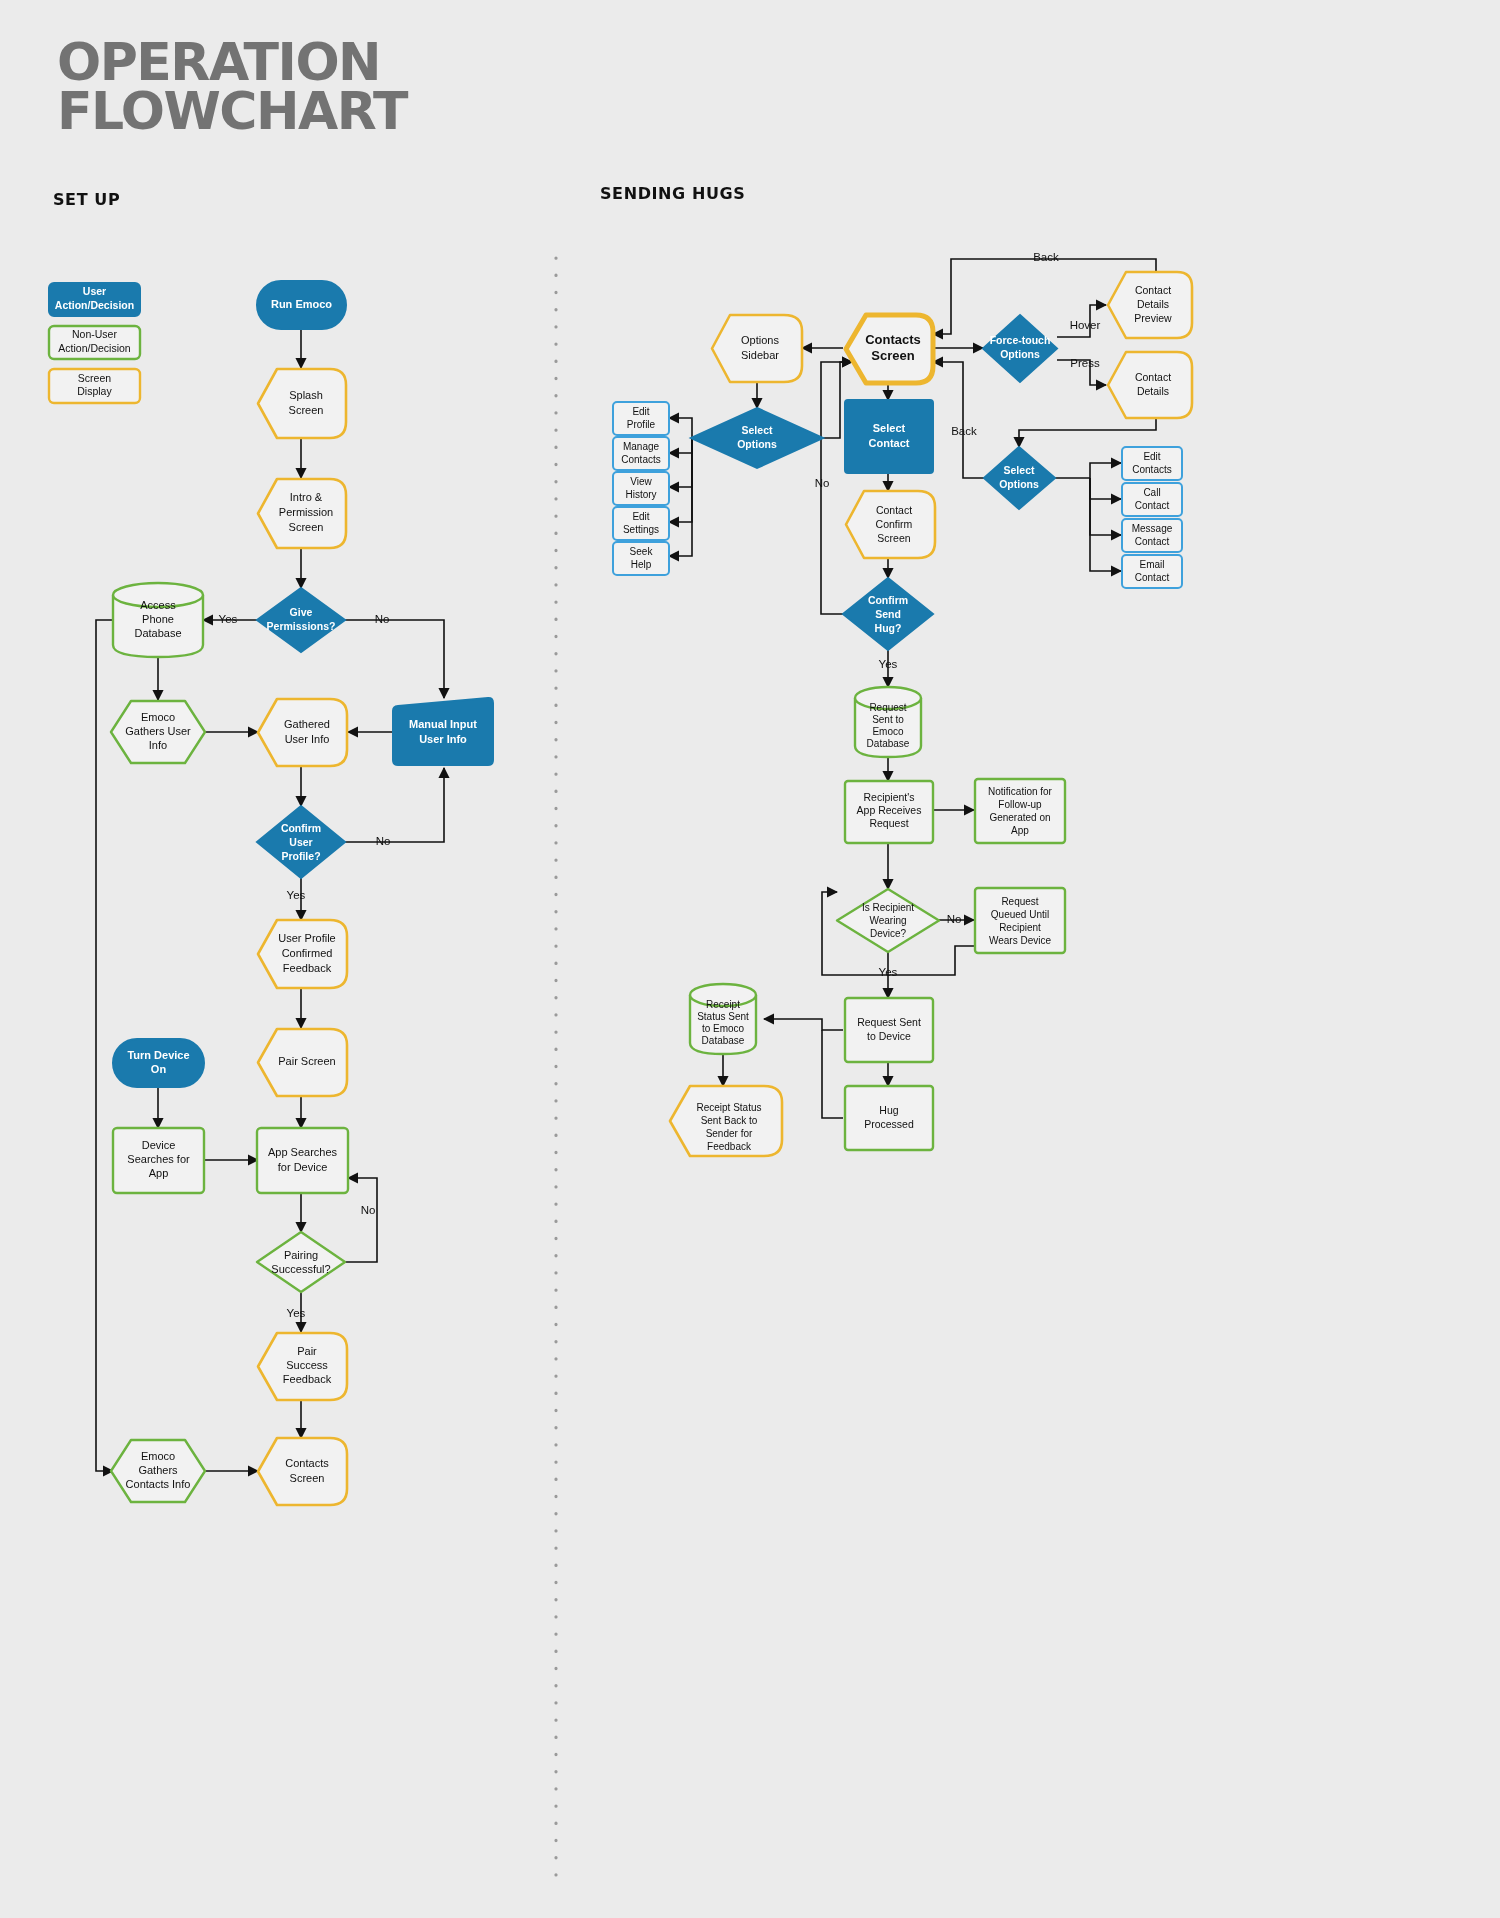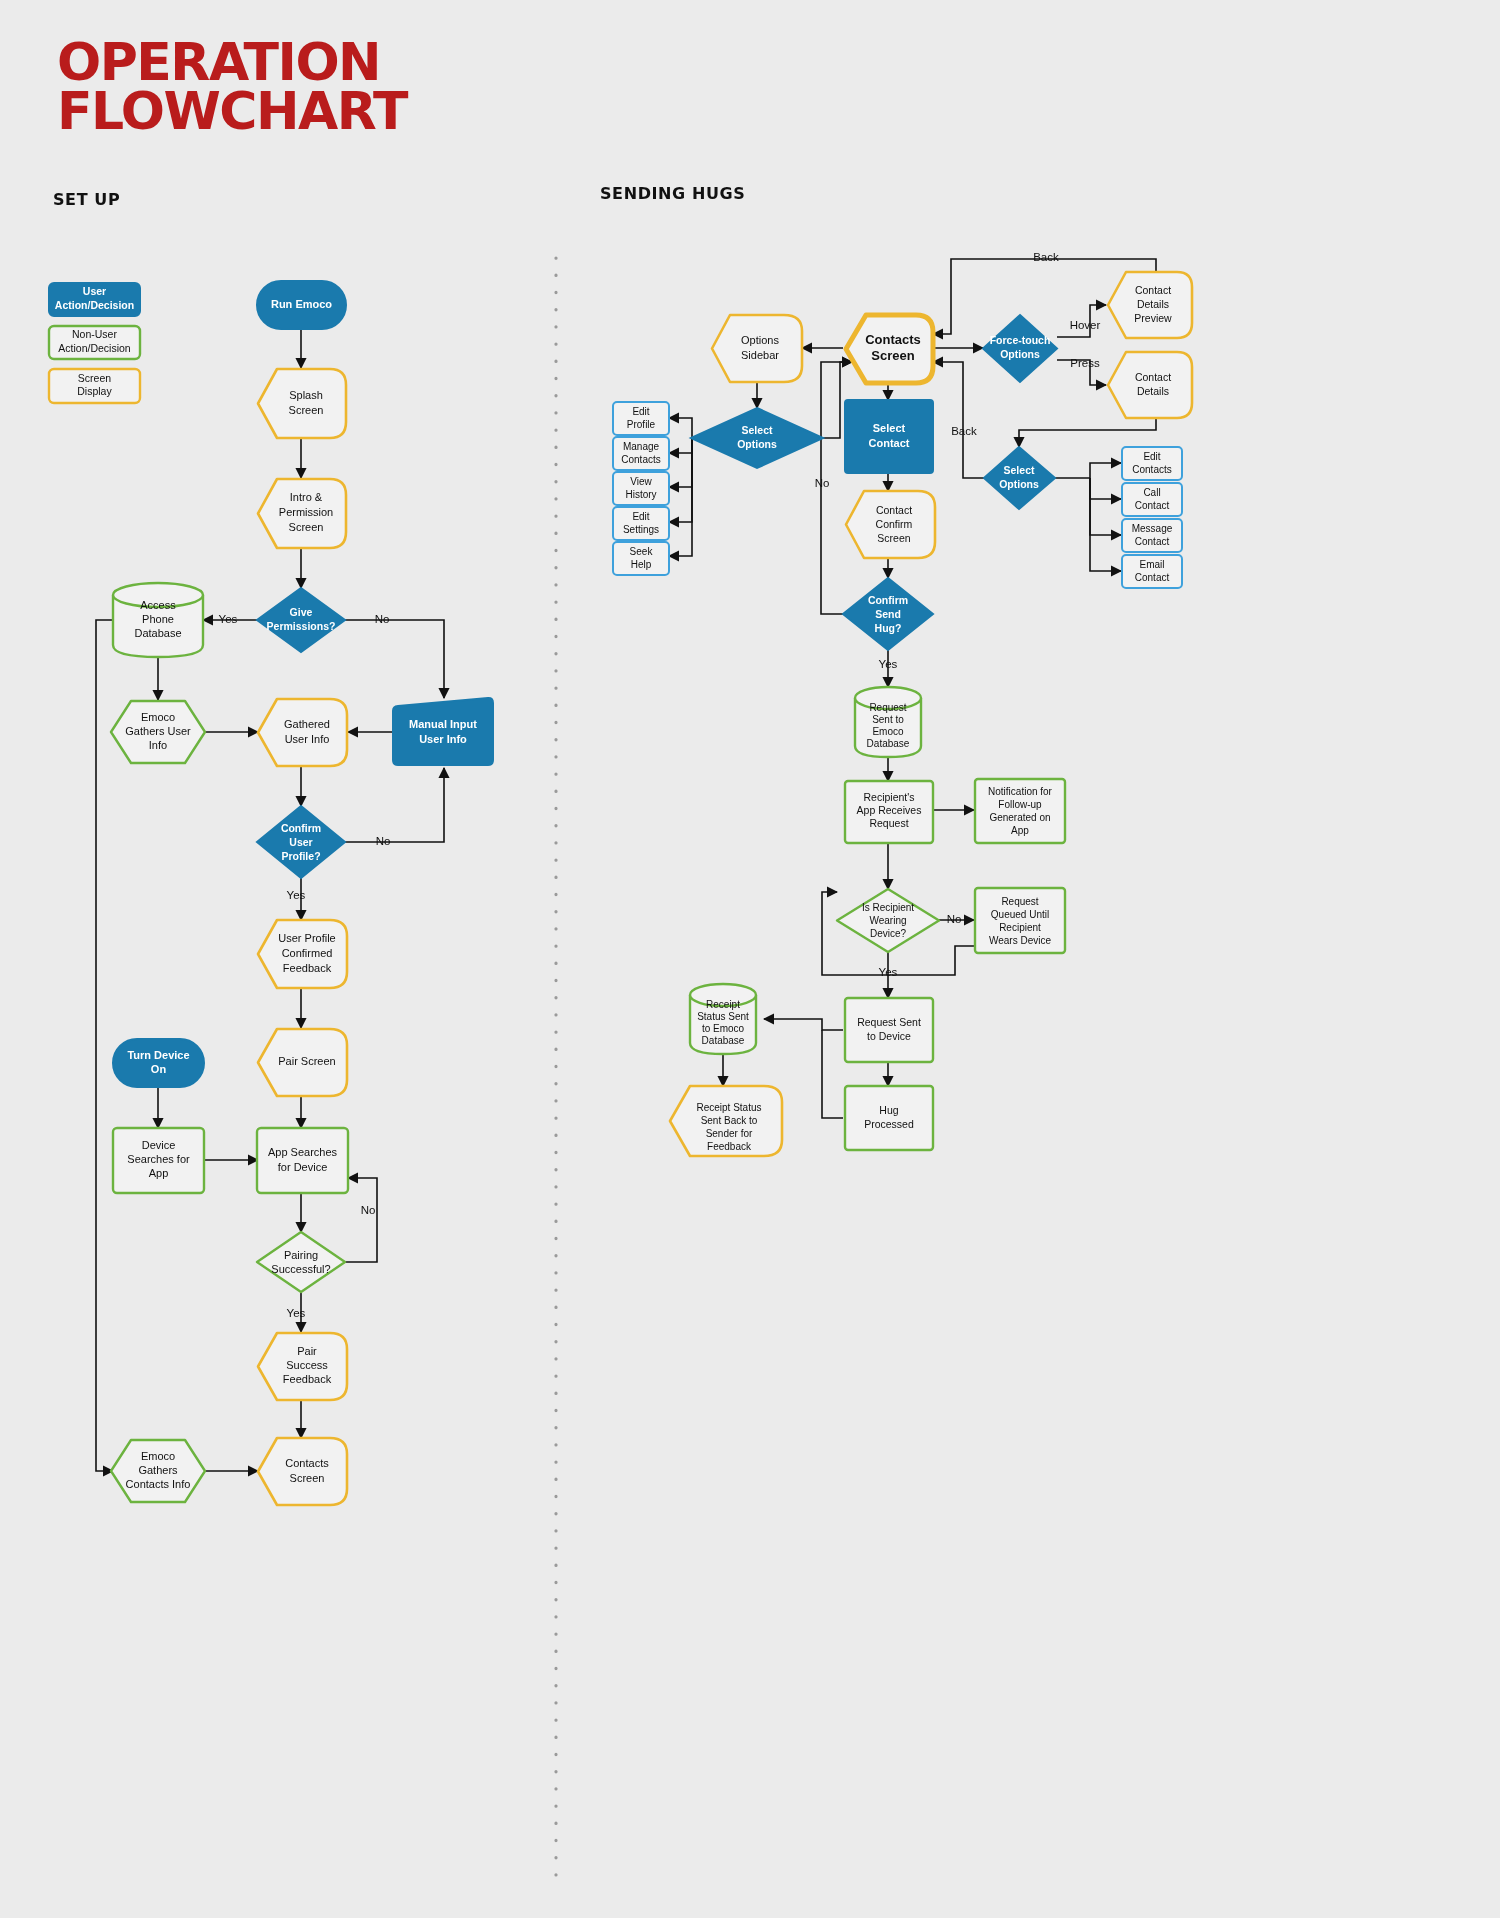--- a/index.html
+++ b/index.html
@@ -16,21 +16,21 @@
   }
 
   .title {
     position: absolute;
     left: 57px;
     top: 38px;
     font-size: 52px;
     font-weight: 800;
     line-height: 0.95;
     letter-spacing: -1.5px;
-    color: #b91c1c;
+    color: #737373;
     font-family: "DejaVu Sans", sans-serif;
     white-space: pre;
   }
   .section-label {
     position: absolute;
     font-size: 16px;
     font-weight: 800;
     letter-spacing: 0.6px;
     color: #111111;
     font-family: "DejaVu Sans", sans-serif;

